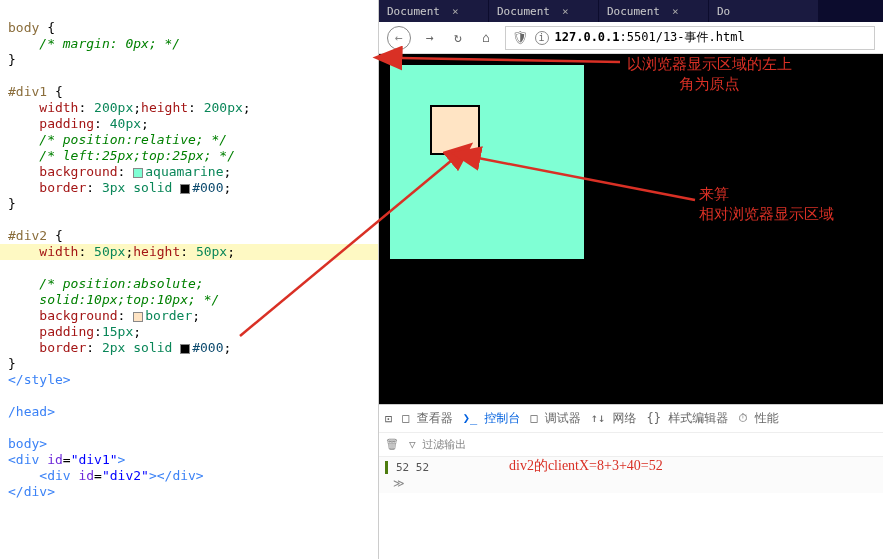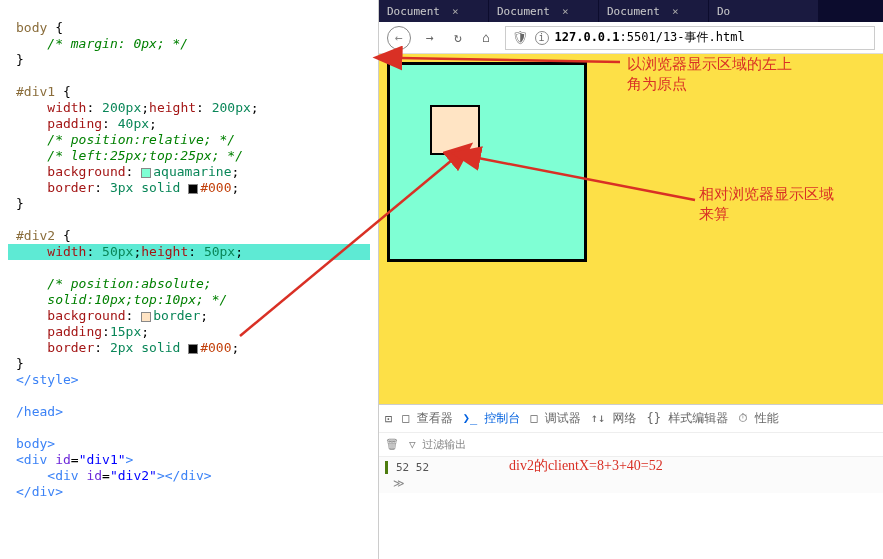--- a/index.html
+++ b/index.html
@@ -1,49 +1,49 @@
 <!DOCTYPE html>
 <html><head>
 <meta charset="utf-8">
 <style>
 *{box-sizing:border-box;margin:0;padding:0}
 body{font-family:Consolas,Monaco,monospace;font-size:13px;background:#fff;width:883px;height:559px;overflow:hidden;position:relative}
 .split{display:flex;height:100%}
-.editor{width:378px;padding:4px 8px;overflow:hidden;position:relative}
+.editor{width:378px;padding:4px 0;overflow:hidden;position:relative}
 .browser{flex:1;background:#fff;border-left:1px solid #ccc;display:flex;flex-direction:column}
 
 
 .code{white-space:pre;line-height:16px;padding-left:8px}
 .k-sel{color:#8a6d3b}
 .k-prop{color:#a31515}
 .k-val{color:#098658}
 .k-num{color:#098658}
 .k-com{color:#008000;font-style:italic}
-.k-col{color:#c2410c}
+.k-col{color:#0c4a6e}
 .k-tag{color:#3b82f6}
 .k-attr{color:#6d28d9}
 .k-str{color:#0000ff}
 .swatch{display:inline-block;width:10px;height:10px;border:1px solid #888;vertical-align:middle;margin-right:2px}
-.hl{background:#5eead4;display:block;margin-left:-8px;padding-left:8px}
+.hl{background:#fef9c3;display:block;margin-left:-8px;padding-left:8px}
 
 
 .tabs{background:#0c0c2d;display:flex;height:22px;align-items:stretch;overflow:hidden}
 .tab{background:#1a1a40;color:#ccc;font-size:11px;padding:4px 8px;display:flex;align-items:center;gap:12px;min-width:110px;border-right:1px solid #0c0c2d}
 .tab .x{color:#aaa}
 
 
 .nav{display:flex;align-items:center;height:32px;padding:0 8px;gap:10px;border-bottom:1px solid #ddd}
 .nav-ico{width:18px;height:18px;display:flex;align-items:center;justify-content:center;color:#666}
 .nav-back{border:1px solid #888;border-radius:50%;width:24px;height:24px;color:#888}
 .urlbar{flex:1;display:flex;align-items:center;gap:6px;border:1px solid #ccc;height:24px;padding:0 6px;font-size:12px}
 .urlbar .shield{font-size:13px;color:#666}
 .urlbar .info{border:1px solid #888;border-radius:50%;width:14px;height:14px;font-size:10px;display:flex;align-items:center;justify-content:center;color:#666}
 
 
-.viewport{position:relative;background:#fde047;flex:1;overflow:hidden}
+.viewport{position:relative;background:#000000;flex:1;overflow:hidden}
 #div1{width:200px;height:200px;padding:40px;background:aquamarine;border:3px solid #000;position:absolute;left:8px;top:8px}
 #div2{width:50px;height:50px;background:bisque;padding:15px;border:2px solid #000}
 .anno{position:absolute;color:#d93025;font-size:15px;font-family:"Microsoft YaHei",sans-serif;line-height:1.3}
 
 
 .devtools{border-top:1px solid #ccc;height:155px;display:flex;flex-direction:column}
 .dt-tabs{display:flex;align-items:center;height:28px;padding:0 6px;gap:10px;font-size:12px;color:#666;border-bottom:1px solid #eee}
 .dt-tab{display:flex;align-items:center;gap:3px}
 .dt-tab.active{color:#0060df}
 .dt-filter{display:flex;align-items:center;height:24px;padding:0 6px;gap:10px;font-size:11px;color:#888;border-bottom:1px solid #eee}
@@ -120,25 +120,25 @@
         <span class="info">i</span>
         <span><b>127.0.0.1</b><span>:5501</span><span>/13-事件.html</span></span>
       </div>
     </div>
     <div class="viewport">
       <div id="div1">
         <div id="div2"></div>
       </div>
       <div class="anno" style="top:0px;left:248px">
         <div>以浏览器显示区域的左上</div>
-        <div style="text-align:left">角为原点</div>
+        <div style="text-align:center">角为原点</div>
       </div>
       <div class="anno" style="top:130px;left:320px">
+        <div>来算</div>
         <div>相对浏览器显示区域</div>
-        <div>来算</div>
       </div>
     </div>
     <div class="devtools">
       <div class="dt-tabs">
         <span>⊡</span>
         <span class="dt-tab">□ 查看器</span>
         <span class="dt-tab active">❯_ 控制台</span>
         <span class="dt-tab">□ 调试器</span>
         <span class="dt-tab">↑↓ 网络</span>
         <span class="dt-tab">{} 样式编辑器</span>

